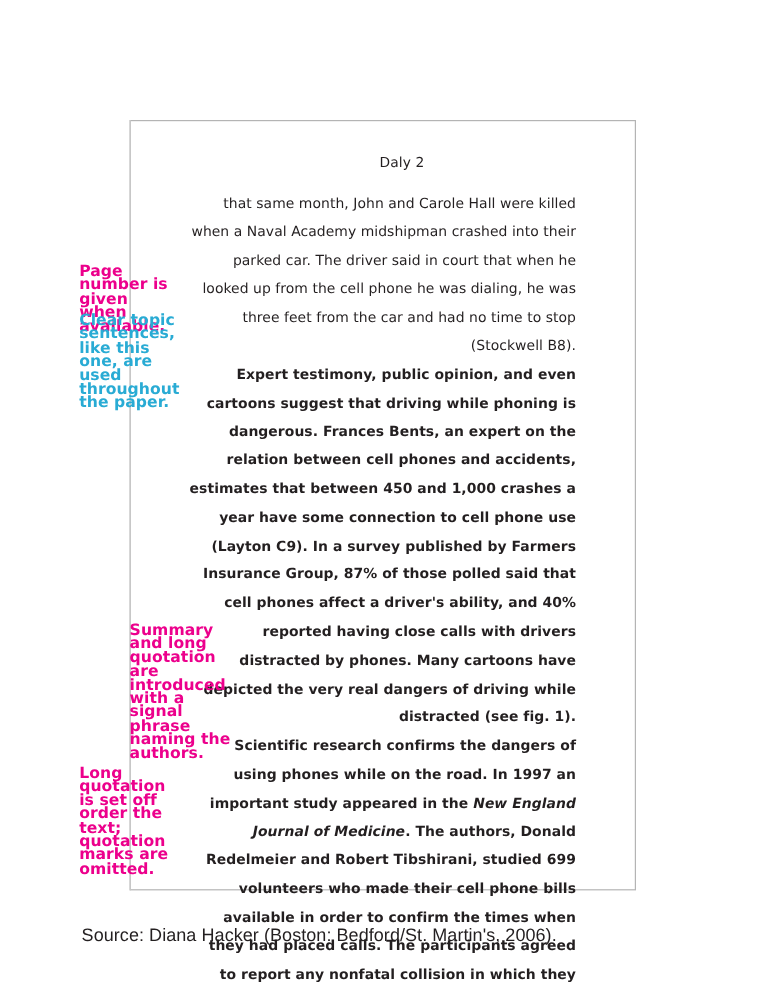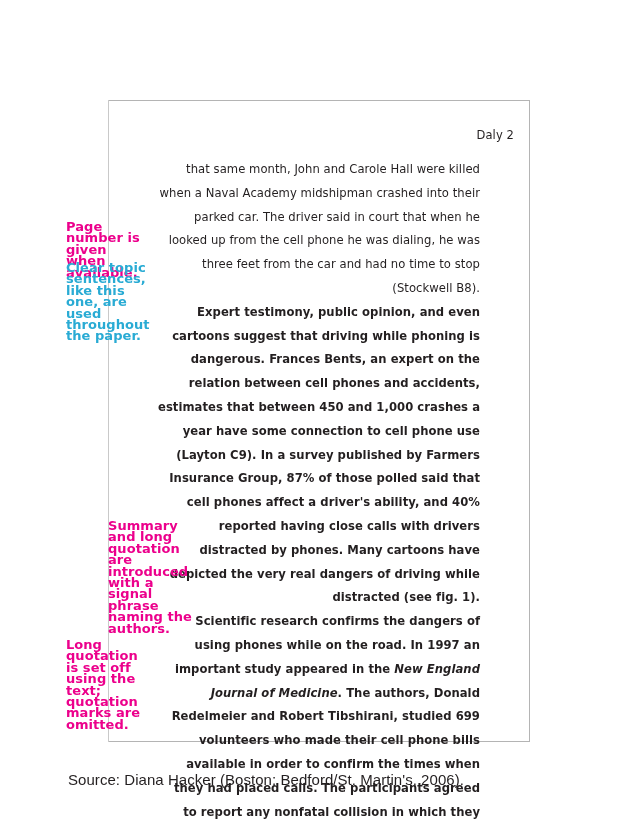--- a/index.html
+++ b/index.html
@@ -33,24 +33,24 @@
     left: 108px;
     top: 100px;
     width: 1px;
     height: 642px;
     background: #c9c9c9;
   }
 
   
   #running-head {
     position: absolute;
-    left: 108px;
+    left: 124px;
     top: 128px;
     width: 390px;
-    text-align: right;
+    text-align: center;
     font-size: 11.5px;
     color: #231f20;
     letter-spacing: 0.1px;
     padding-left: 16px;
   }
 
   
   #body-column {
     position: absolute;
     left: 158px;
@@ -121,15 +121,15 @@
   <p class="para indent"><span>Scientific research confirms the dangers of using phones while on the road. In 1997 an important study appeared in the </span><span class="journal-title">New England Journal of Medicine</span><span>. The authors, Donald Redelmeier and Robert Tibshirani, studied 699 volunteers who made their cell phone bills available in order to confirm the times when they had placed calls. The participants agreed to report any nonfatal collision in which they were involved. By comparing the time of a collision with the phone records, the researchers assessed the dangers of driving while phoning. The results are unsettling:</span></p>
 
 </div>
 
 <div class="annotation magenta" id="annotation-page-number">Page number is given when available.</div>
 
 <div class="annotation teal" id="annotation-topic-sentence">Clear topic sentences, like this one, are used throughout the paper.</div>
 
 <div class="annotation magenta" id="annotation-signal-phrase">Summary and long quotation are introduced with a signal phrase naming the authors.</div>
 
-<div class="annotation magenta" id="annotation-long-quotation">Long quotation is set off using the text; quotation marks are omitted.</div>
+<div class="annotation magenta" id="annotation-long-quotation">Long quotation is set off order the text; quotation marks are omitted.</div>
 
 <div id="source-line">Source: Diana Hacker (Boston: Bedford/St. Martin's, 2006).</div>
 
 </body></html>

